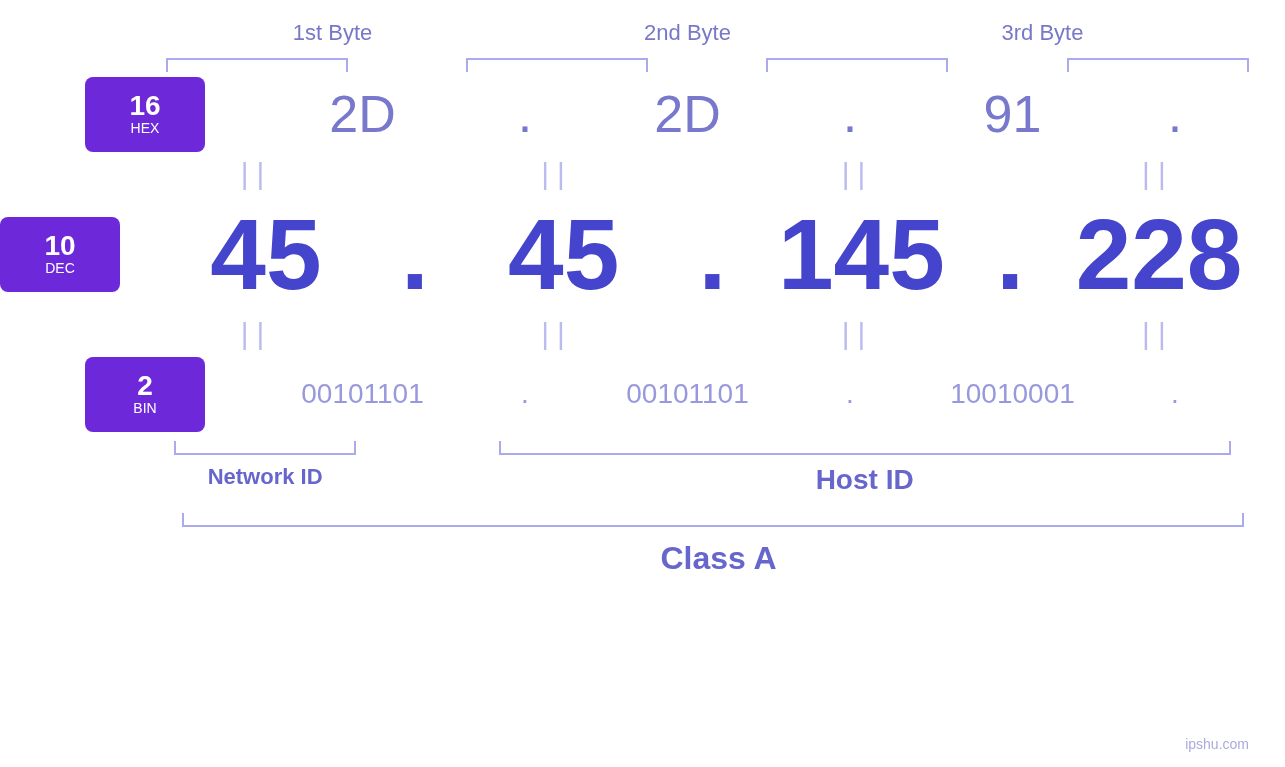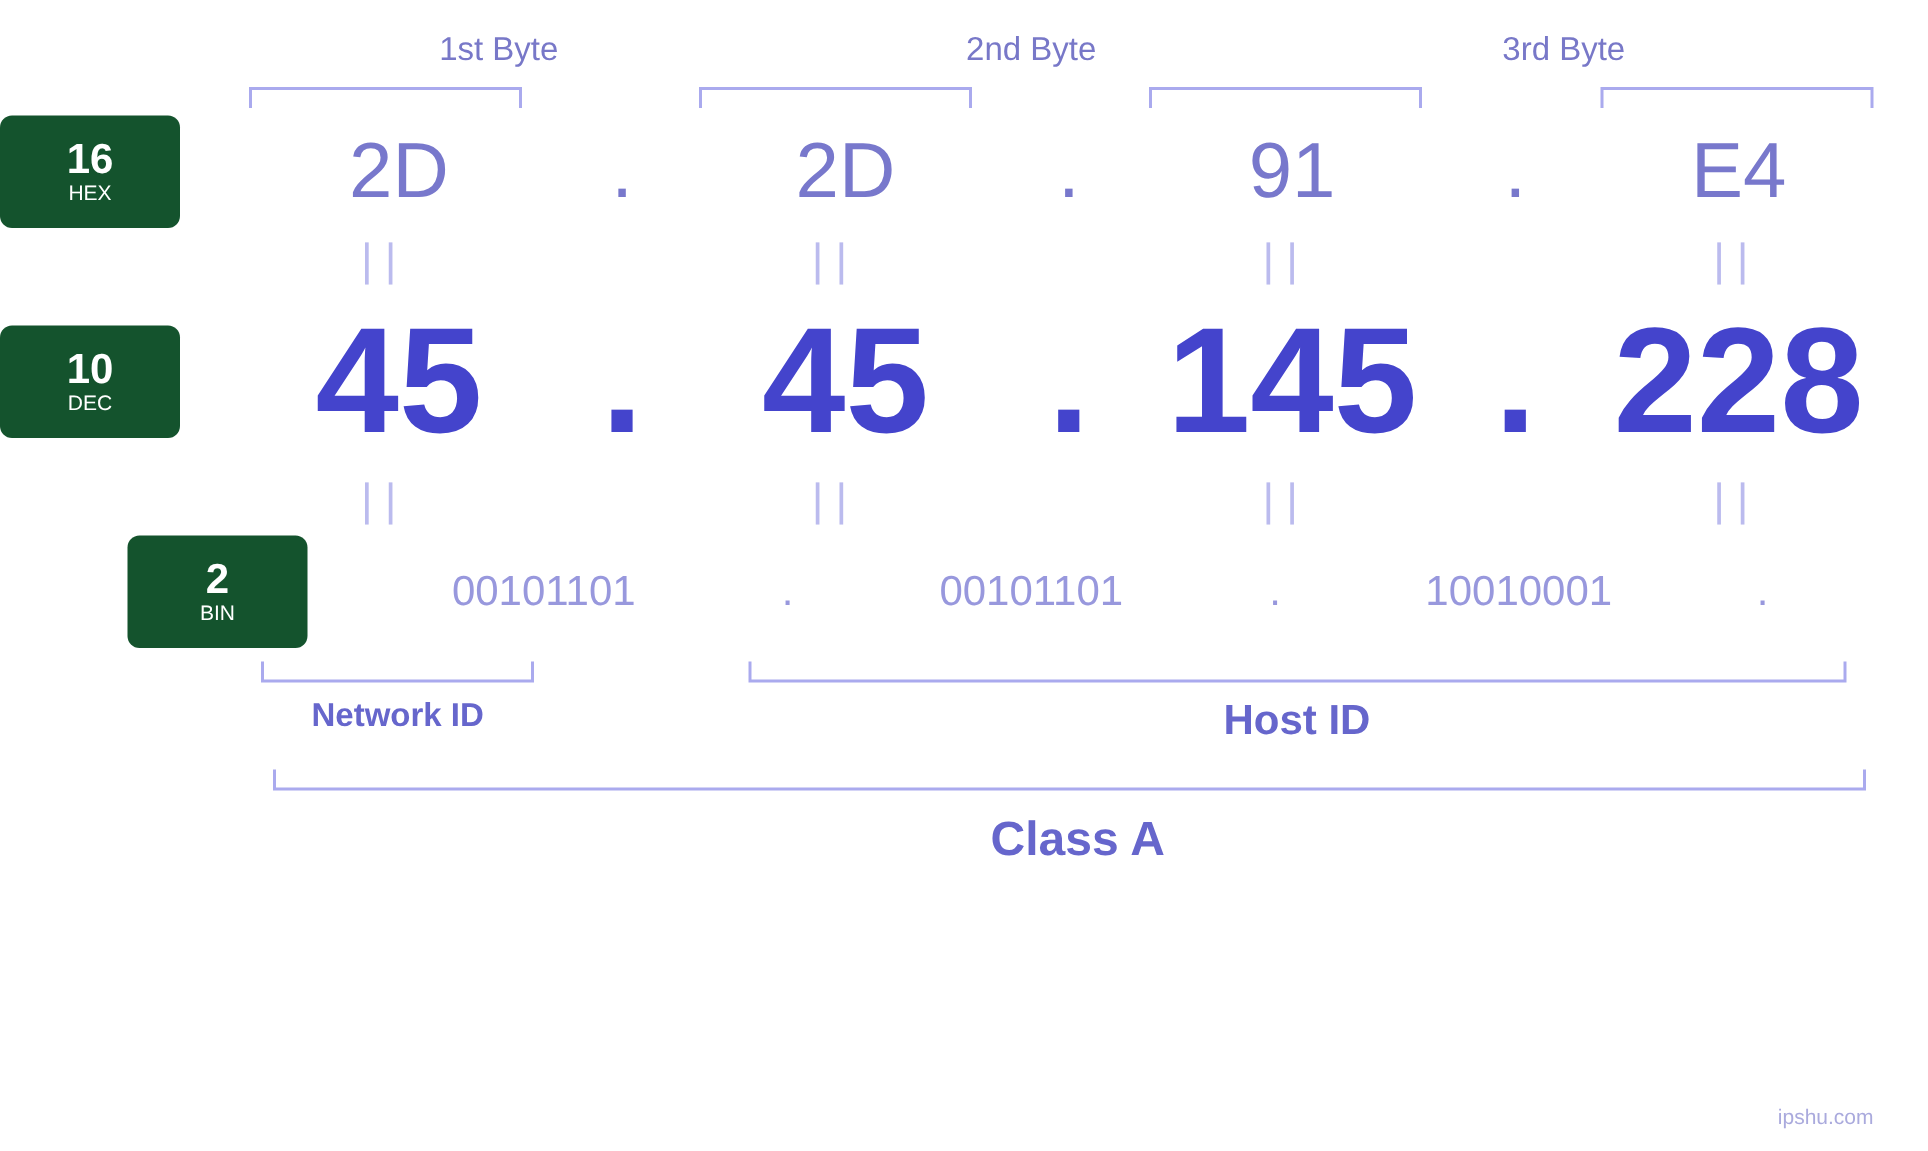--- a/index.html
+++ b/index.html
@@ -74,21 +74,21 @@
     .row {
       display: flex;
       align-items: center;
       justify-content: center;
       width: 100%;
     }
 
     .label-box {
       width: 120px;
       height: 75px;
-      background: #14532d;
+      background: #6d28d9;
       border-radius: 8px;
       display: flex;
       flex-direction: column;
       align-items: center;
       justify-content: center;
       color: white;
       margin-right: 20px;
       flex-shrink: 0;
     }
 
@@ -356,23 +356,20 @@
     </div>
     <div class="dot-cell">
       <span class="dot-hex">.</span>
     </div>
     <div class="value-cell">
       <span class="hex-value">91</span>
     </div>
     <div class="dot-cell">
       <span class="dot-hex">.</span>
     </div>
-    <div class="value-cell">
-      <span class="hex-value">E4</span>
-    </div>
   </div>
 
   <div class="equals-row separator-row">
     <div class="sep-spacer"></div>
     <div class="sep-cell">||</div>
     <div class="sep-dot-cell"></div>
     <div class="sep-cell">||</div>
     <div class="sep-dot-cell"></div>
     <div class="sep-cell">||</div>
     <div class="sep-dot-cell"></div>

